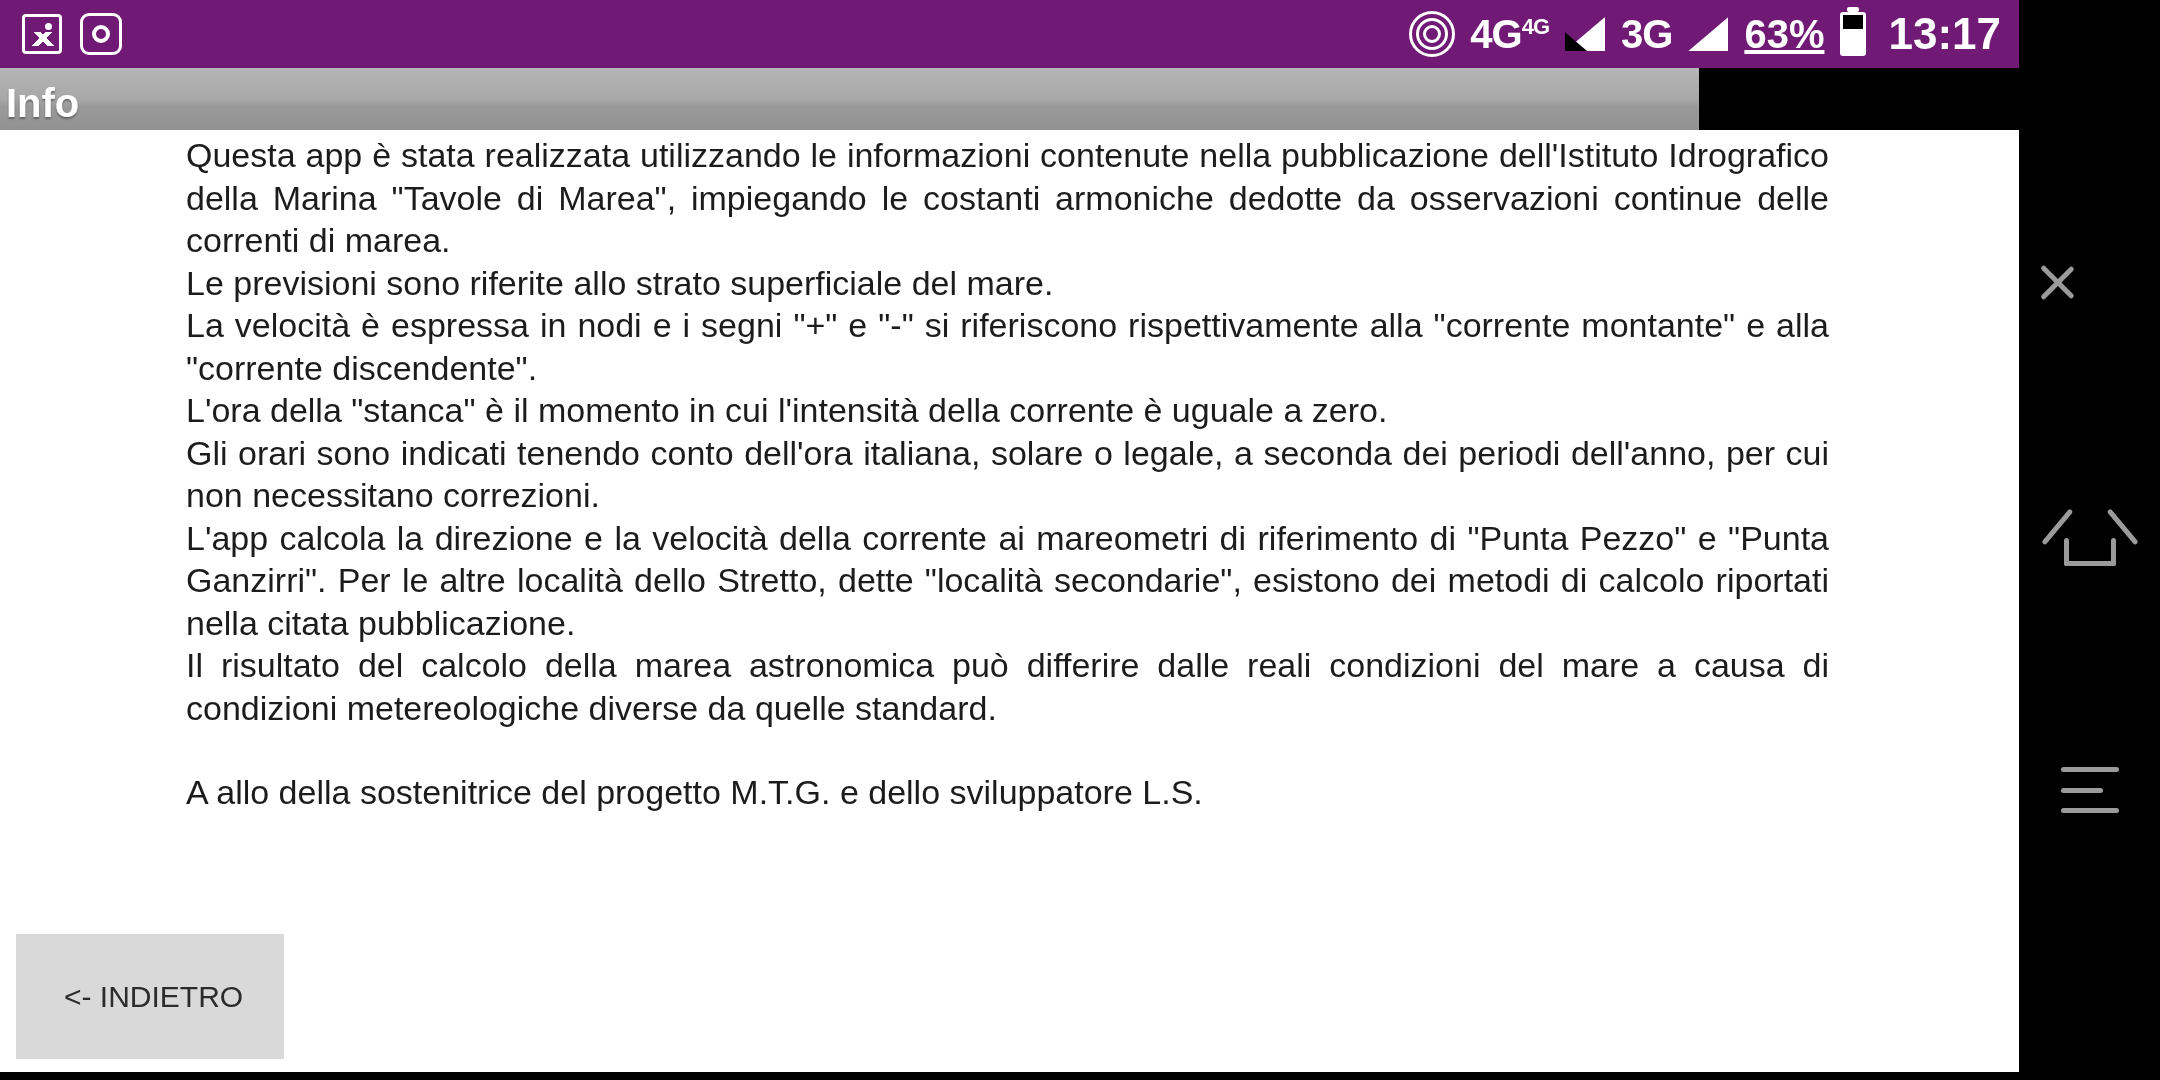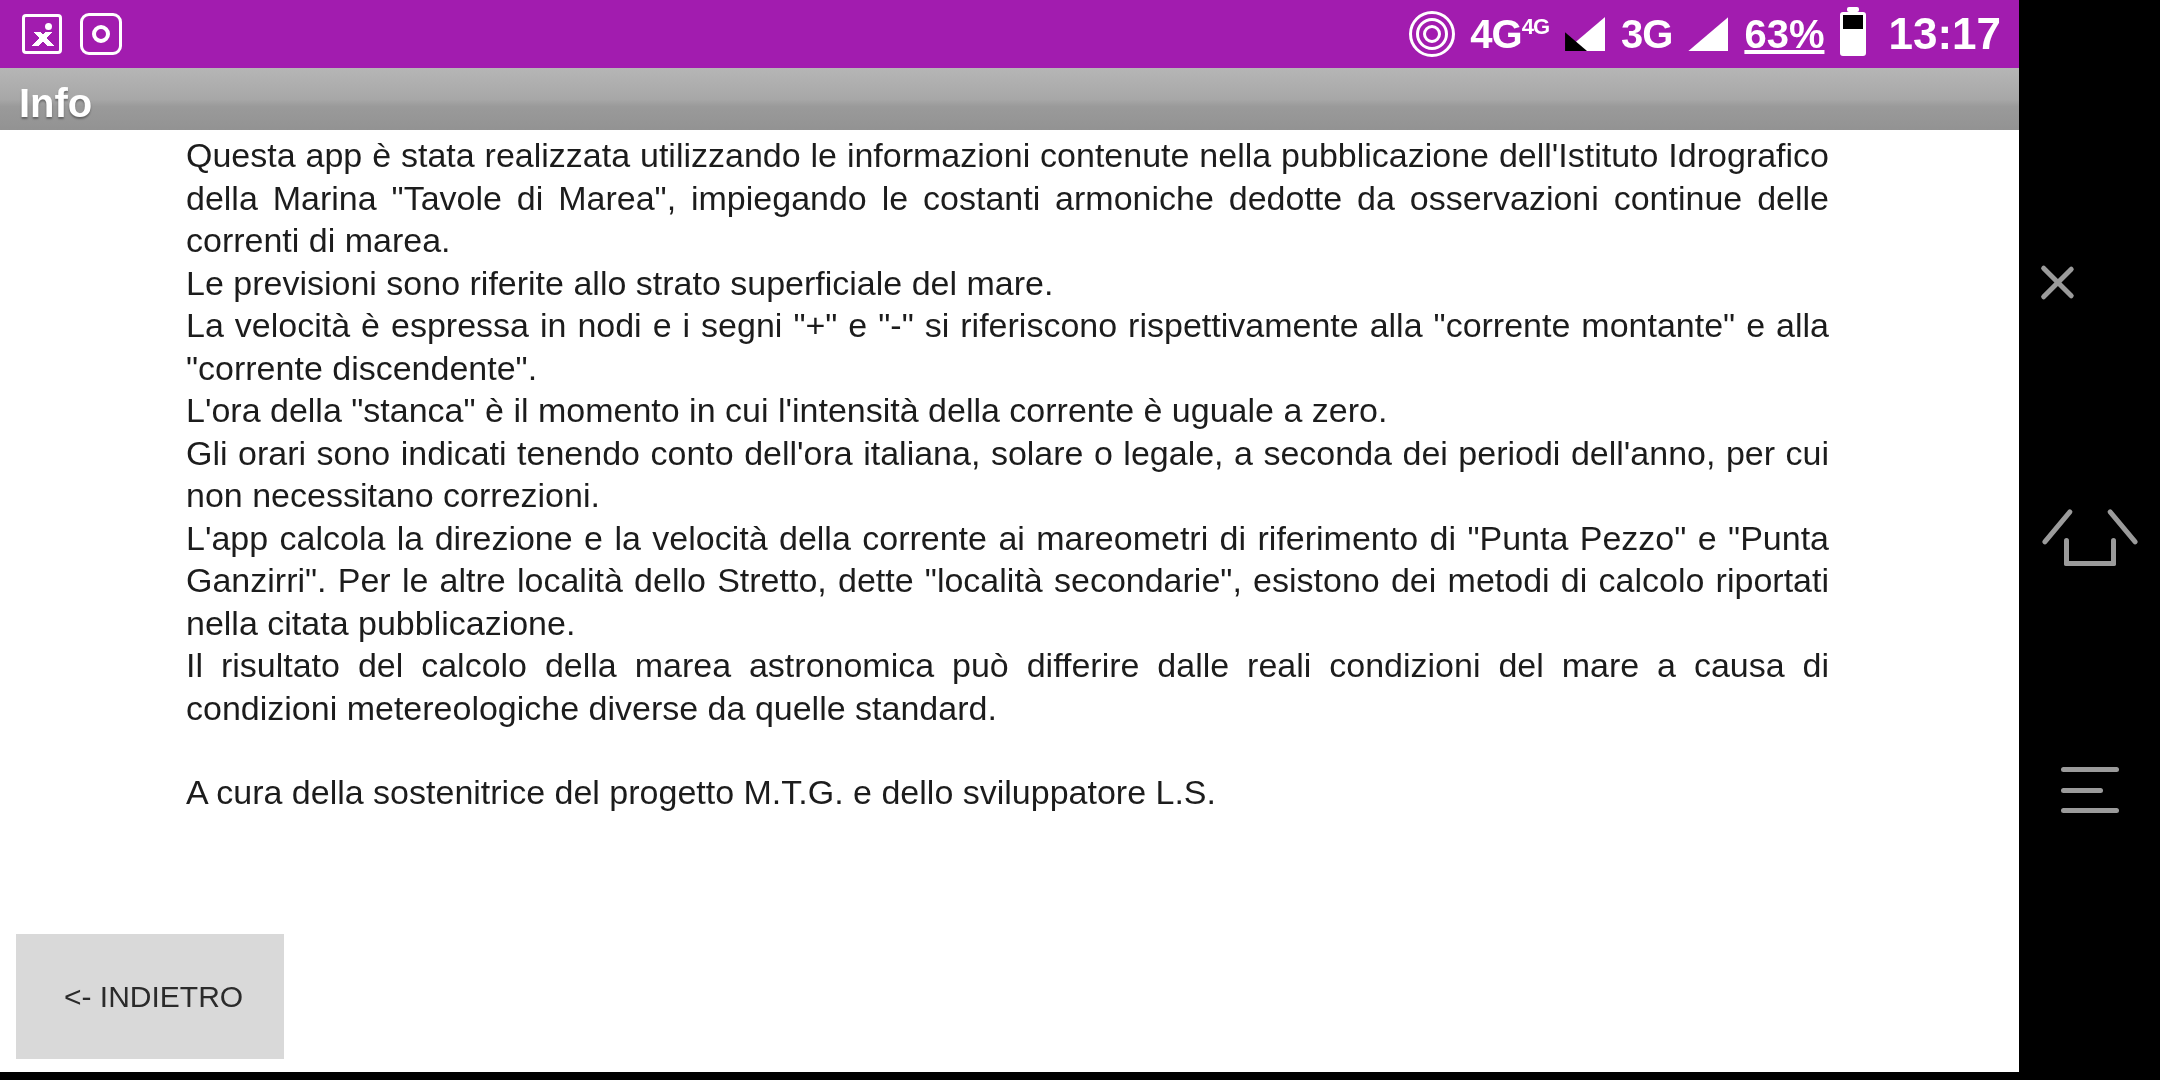--- a/index.html
+++ b/index.html
@@ -18,21 +18,21 @@
     height: 1080px;
     background: #000000;
   }
 
   
   .statusbar {
     position: absolute;
     top: 0; left: 0;
     width: 2019px;
     height: 68px;
-    background: #a21caf;
+    background: #701a75;
     display: flex;
     align-items: center;
     box-sizing: border-box;
     padding: 0 18px 0 22px;
   }
   .status-left {
     display: flex;
     align-items: center;
     gap: 18px;
   }
@@ -155,27 +155,27 @@
   .clock {
     font-size: 44px;
     font-weight: 700;
     margin-left: 6px;
   }
 
   
   .titlebar {
     position: absolute;
     top: 68px; left: 0;
-    width: 2019px;
+    width: 1699px;
     height: 70px;
     background: linear-gradient(to bottom, #b6b6b6 0%, #a7a7a7 45%, #9a9a9a 55%, #909090 100%);
     display: flex;
     align-items: center;
     box-sizing: border-box;
-    padding-left: 19px;
+    padding-left: 6px;
   }
   .titlebar .title {
     color: #ffffff;
     font-size: 40px;
     font-weight: 700;
     text-shadow: 0 2px 2px rgba(0,0,0,0.35);
     line-height: 1;
   }
 
   
@@ -360,21 +360,21 @@
 
   <div class="content">
     <div class="body-text">
       <p>Questa app è stata realizzata utilizzando le informazioni contenute nella pubblicazione dell'Istituto Idrografico della Marina "Tavole di Marea", impiegando le costanti armoniche dedotte da osservazioni continue delle correnti di marea.</p>
       <p class="nojust">Le previsioni sono riferite allo strato superficiale del mare.</p>
       <p>La velocità è espressa in nodi e i segni "+" e "-" si riferiscono rispettivamente alla "corrente  montante" e alla "corrente discendente".</p>
       <p class="nojust">L'ora della "stanca" è il momento in cui l'intensità della corrente è uguale a zero.</p>
       <p>Gli orari sono indicati tenendo conto dell'ora italiana, solare o legale, a seconda dei periodi dell'anno, per cui non necessitano correzioni.</p>
       <p>L'app calcola la direzione e la velocità della corrente ai mareometri di riferimento di "Punta Pezzo" e "Punta Ganzirri". Per le altre località dello Stretto, dette "località secondarie", esistono dei metodi di calcolo riportati nella citata pubblicazione.</p>
       <p>Il risultato del calcolo della marea astronomica può differire dalle reali condizioni del mare a causa di condizioni metereologiche diverse da quelle standard.</p>
-      <p class="nojust gap">A cura della sostenitrice del progetto M.T.G. e dello sviluppatore L.S.</p>
+      <p class="nojust gap">A allo della sostenitrice del progetto M.T.G. e dello sviluppatore L.S.</p>
     </div>
 
     <button class="back-button">&lt;- INDIETRO</button>
   </div>
 
   <div class="navbar">
     <div class="nav-btn nav-back">
       <span class="chev"></span>
     </div>
     <div class="nav-btn nav-home">

